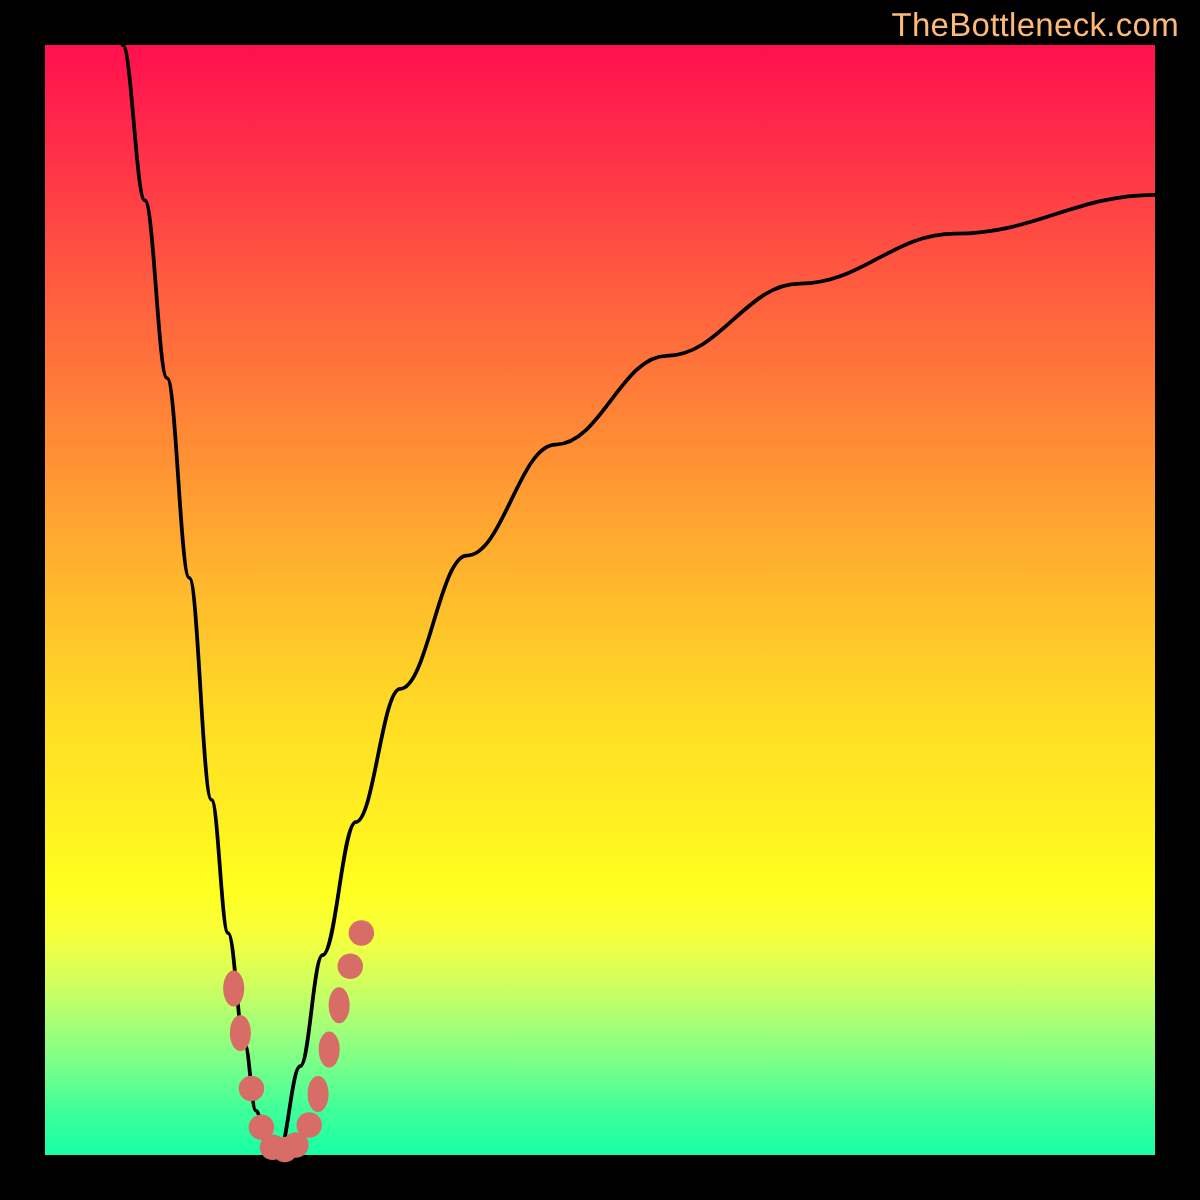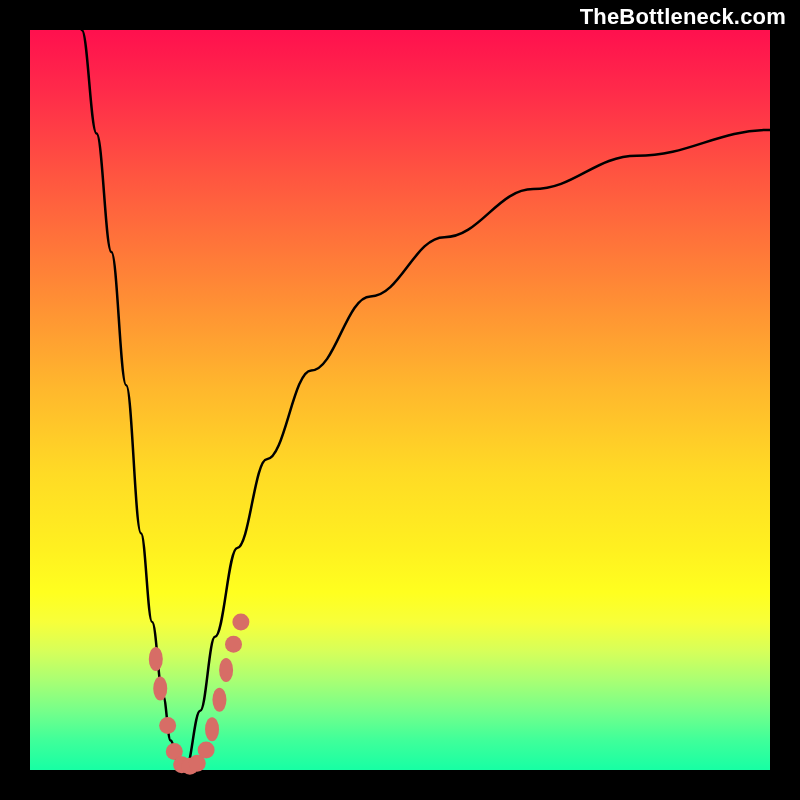--- a/index.html
+++ b/index.html
@@ -32,23 +32,23 @@
       #a8ff74 88%,
       #76ff8a 92%,
       #3fff9a 96%,
       #17ffa4 100%
     );
   }
   .watermark {
     position: absolute;
     top: 4px;
     right: 14px;
-    color: #ffffff;
+    color: #fdba74;
     font-size: 22px;
-    font-weight: 700;
+    font-weight: 400;
     letter-spacing: 0.2px;
     z-index: 10;
   }
   svg.curves {
     position: absolute;
     left: 0;
     top: 0;
     width: 740px;
     height: 740px;
     overflow: visible;

